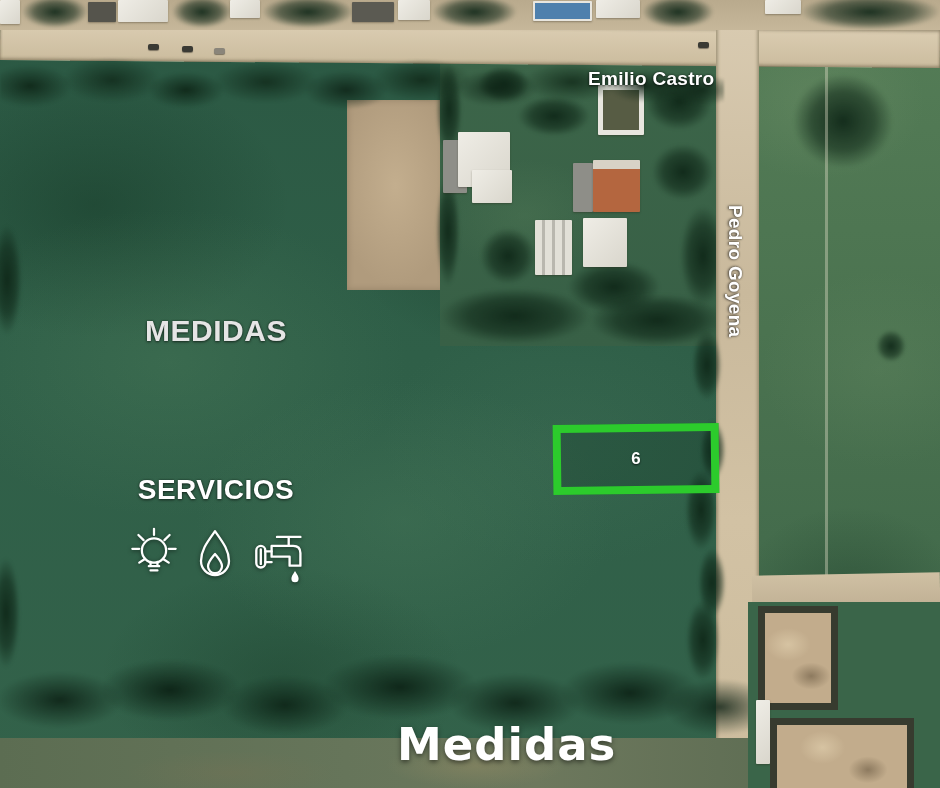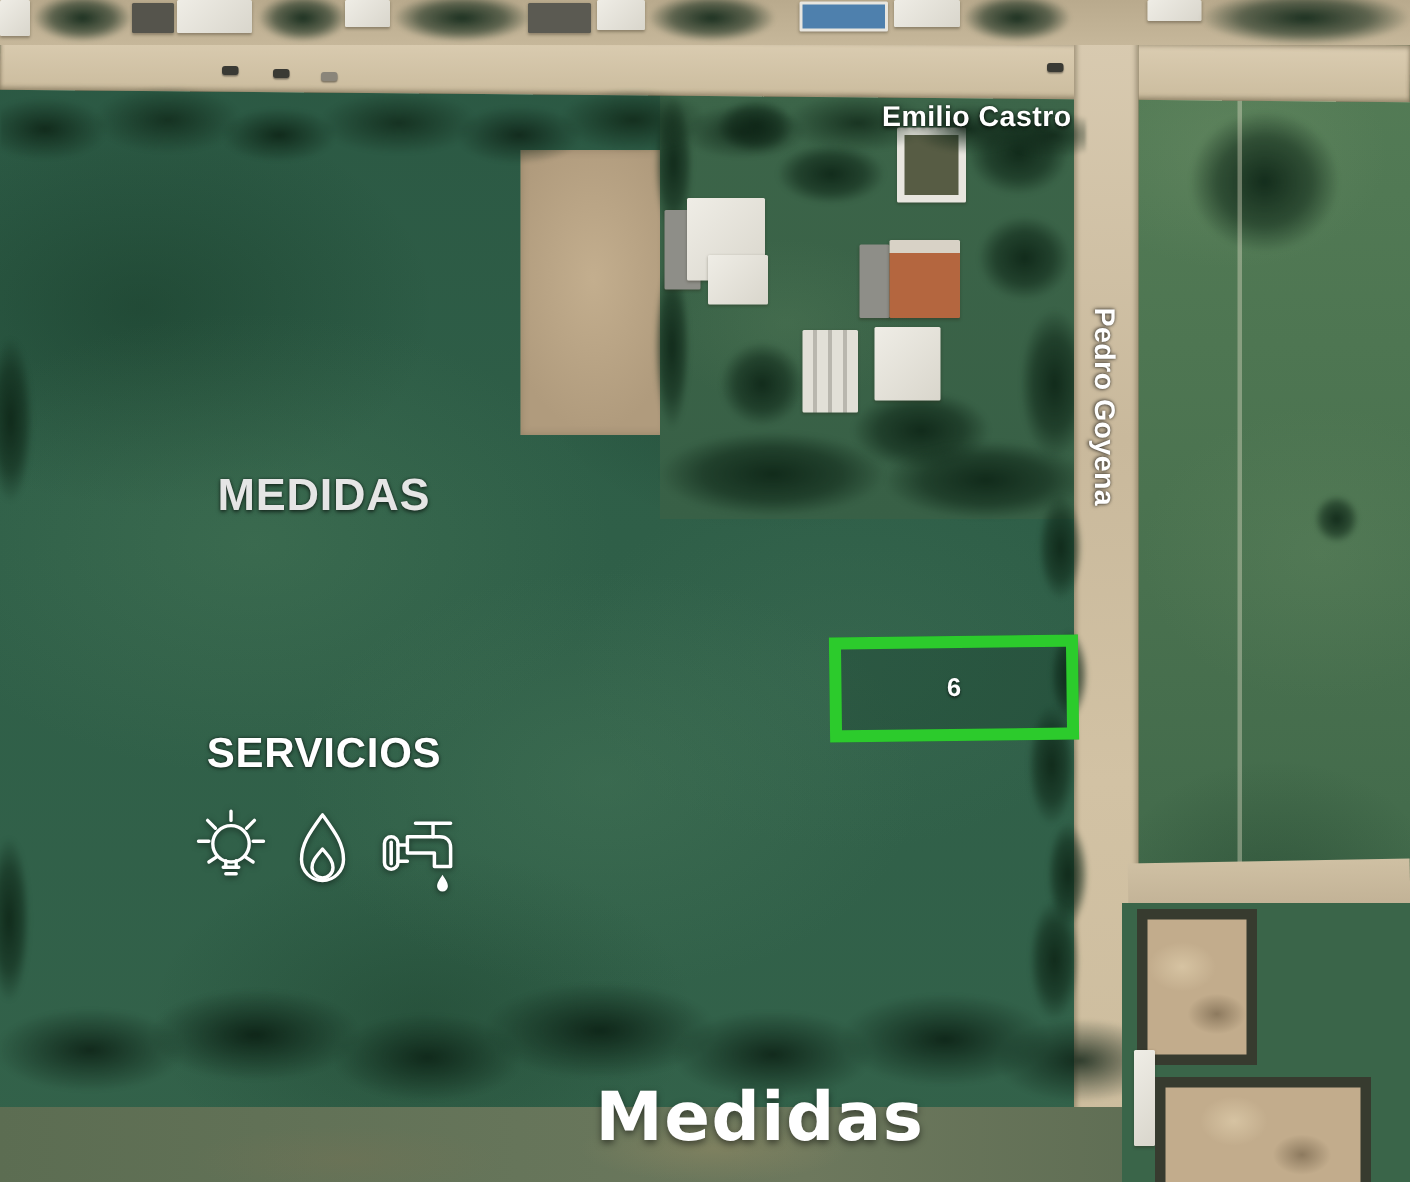--- a/index.html
+++ b/index.html
@@ -188,21 +188,21 @@
   </div>
 
   <div class="abs street-label" style="left:588px;top:30px;margin-top:38px;">Emilio Castro</div>
   <div class="abs street-label vertical" style="left:724px;top:205px;height:150px;">Pedro Goyena</div>
 
   <div class="abs info-block">
     <div class="info-heading">MEDIDAS</div>
   </div>
 
   <div class="abs services-block">
-    <div class="info-heading" style="font-size:28px;margin:16px;">SERVICIOS</div>
+    <div class="info-heading" style="font-size:28px;margin:4px;">SERVICIOS</div>
     <div class="icons-row">
       <svg class="svg-icon" width="52" height="60" viewBox="0 0 60 68">
         <circle cx="30" cy="30" r="14"></circle>
         <path d="M26 43 v4 M34 43 v4 M24 48 h12 M26 53 h8"></path>
         <path d="M30 5 V12 M12 12 L18 18 M48 12 L42 18 M5 28 H13 M55 28 H47 M13 44 L19 40 M47 44 L41 40"></path>
       </svg>
       <svg class="svg-icon" width="42" height="56" viewBox="0 0 48 60">
         <path d="M24 4 C14 18 8 26 8 38 a16 16 0 0 0 32 0 C40 26 34 18 24 4 Z"></path>
         <path d="M24 30 c-5 6 -8 9 -8 14 a8 8 0 0 0 16 0 c0 -5 -3 -8 -8 -14 Z"></path>
       </svg>

